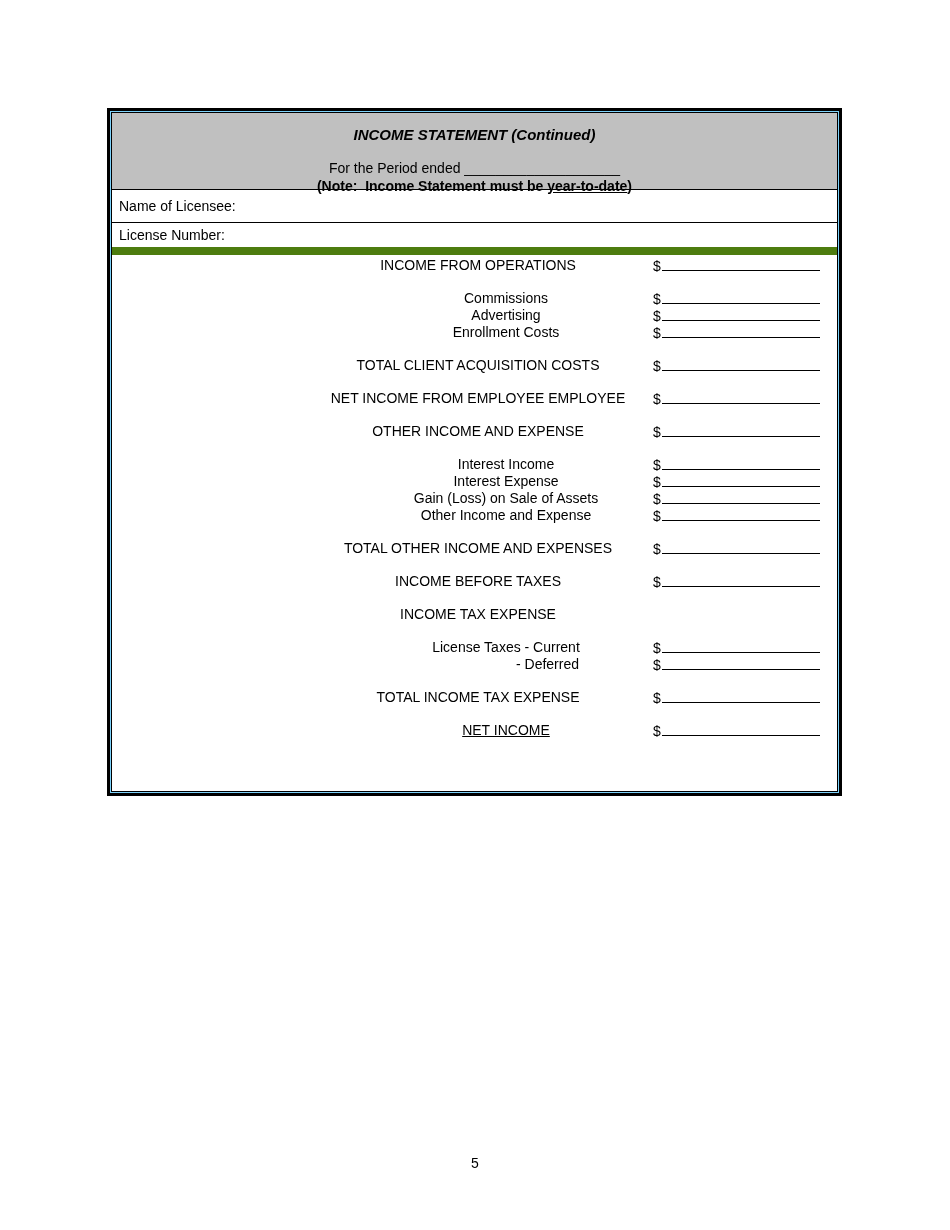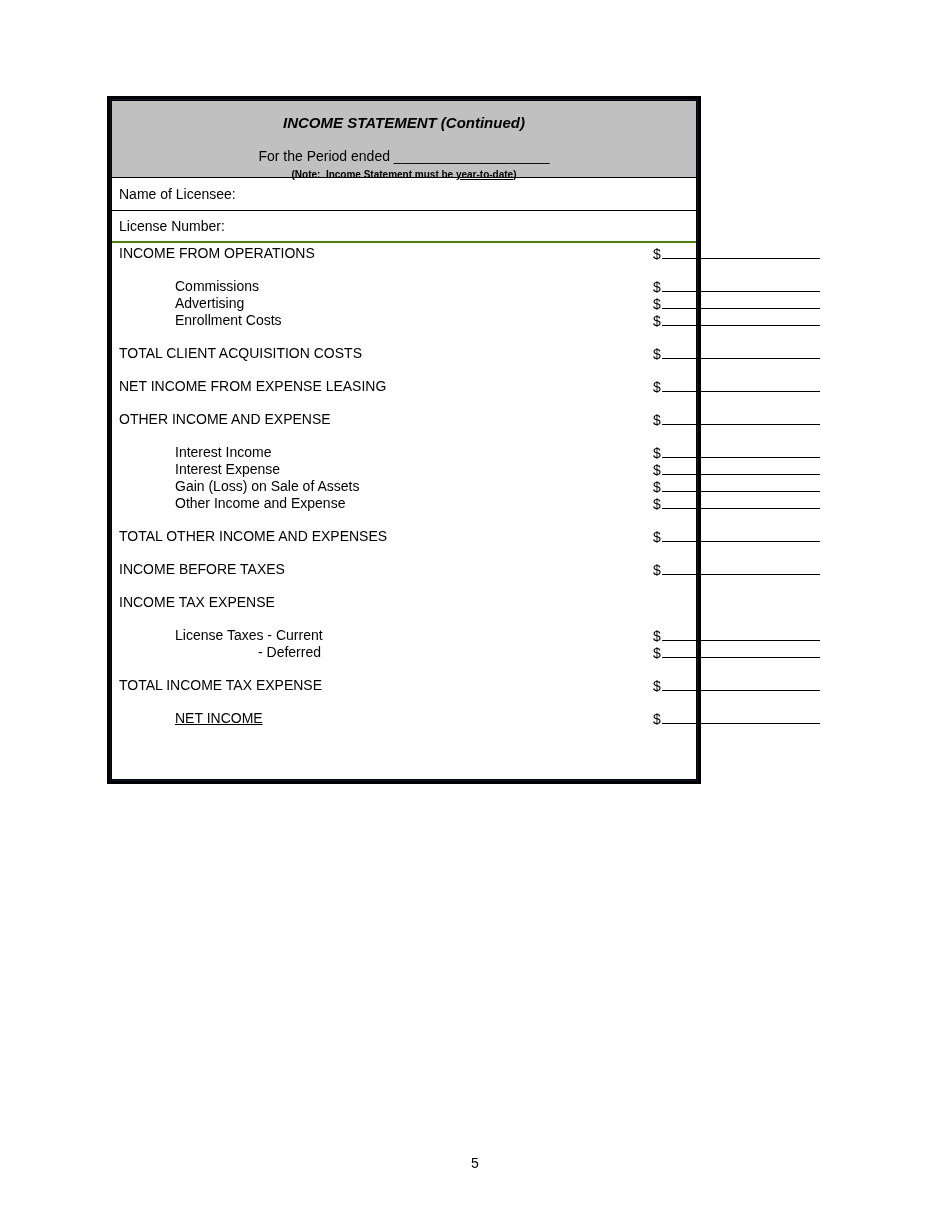--- a/index.html
+++ b/index.html
@@ -6,44 +6,44 @@
   html, body { margin: 0; padding: 0; }
   body {
     width: 950px; height: 1230px;
     background: #ffffff;
     font-family: "Liberation Sans", "DejaVu Sans", sans-serif;
     color: #000000;
   }
   .page { position: relative; width: 950px; height: 1230px; overflow: hidden; background: #fff; }
 
   .form-box {
-    position: absolute; left: 107px; top: 96px; width: 594px;
-    border: 3px solid #000; padding: 1px; background: #0f172a;
+    position: absolute; left: 107px; top: 108px; width: 735px;
+    border: 3px solid #000; padding: 1px; background: #7dd3fc;
   }
   .form-table { border: 1px solid #000; background: #fff; }
 
-  .cell { border-bottom: 1px solid #000; }
+  .cell { border-bottom: 1px solid #000; text-align: center; }
 
   .header {
     background: #c0c0c0;
     height: 77px;
     text-align: center;
     padding-top: 13px;
   }
   .title  { font-size: 15px; font-weight: bold; font-style: italic; line-height: 18px; }
   .period { font-size: 14px; margin-top: 16px; line-height: 17px; white-space: pre; }
-  .note   { font-size: 10px; font-weight: bold; margin-top: 1px; line-height: 17px; white-space: pre; }
+  .note   { font-size: 14px; font-weight: bold; margin-top: 1px; line-height: 17px; white-space: pre; }
   .note .u { text-decoration: underline; }
 
   .name-row, .license-row {
     font-size: 14px; padding-left: 7px;
     display: flex; align-items: center;
   }
   .name-row { height: 33px; }
-  .license-row { height: 32px; border-bottom: 2px solid #4d7c0f; }
+  .license-row { height: 32px; border-bottom: 8px solid #4d7c0f; }
   .fill { flex: 1; height: 100%; }
 
   .body {
     border-bottom: none;
     height: 536px;
     padding: 2px 0 0 7px;
   }
   .section { margin-bottom: 16px; }
   .row { position: relative; height: 17px; line-height: 17px; font-size: 14px; }
   .row-label { display: inline-block; }
@@ -94,21 +94,21 @@
           </div>
           <div class="section">
             <div class="row"><span class="row-label indent-1">Commissions</span><span class="amount"><span class="dollar">$</span><span class="amount-line"></span></span></div>
             <div class="row"><span class="row-label indent-1">Advertising</span><span class="amount"><span class="dollar">$</span><span class="amount-line"></span></span></div>
             <div class="row"><span class="row-label indent-1">Enrollment Costs</span><span class="amount"><span class="dollar">$</span><span class="amount-line"></span></span></div>
           </div>
           <div class="section">
             <div class="row"><span class="row-label indent-0">TOTAL CLIENT ACQUISITION COSTS</span><span class="amount"><span class="dollar">$</span><span class="amount-line"></span></span></div>
           </div>
           <div class="section">
-            <div class="row"><span class="row-label indent-0">NET INCOME FROM EXPENSE LEASING</span><span class="amount"><span class="dollar">$</span><span class="amount-line"></span></span></div>
+            <div class="row"><span class="row-label indent-0">NET INCOME FROM EMPLOYEE EMPLOYEE</span><span class="amount"><span class="dollar">$</span><span class="amount-line"></span></span></div>
           </div>
           <div class="section">
             <div class="row"><span class="row-label indent-0">OTHER INCOME AND EXPENSE</span><span class="amount"><span class="dollar">$</span><span class="amount-line"></span></span></div>
           </div>
           <div class="section">
             <div class="row"><span class="row-label indent-1">Interest Income</span><span class="amount"><span class="dollar">$</span><span class="amount-line"></span></span></div>
             <div class="row"><span class="row-label indent-1">Interest Expense</span><span class="amount"><span class="dollar">$</span><span class="amount-line"></span></span></div>
             <div class="row"><span class="row-label indent-1">Gain (Loss) on Sale of Assets</span><span class="amount"><span class="dollar">$</span><span class="amount-line"></span></span></div>
             <div class="row"><span class="row-label indent-1">Other Income and Expense</span><span class="amount"><span class="dollar">$</span><span class="amount-line"></span></span></div>
           </div>

